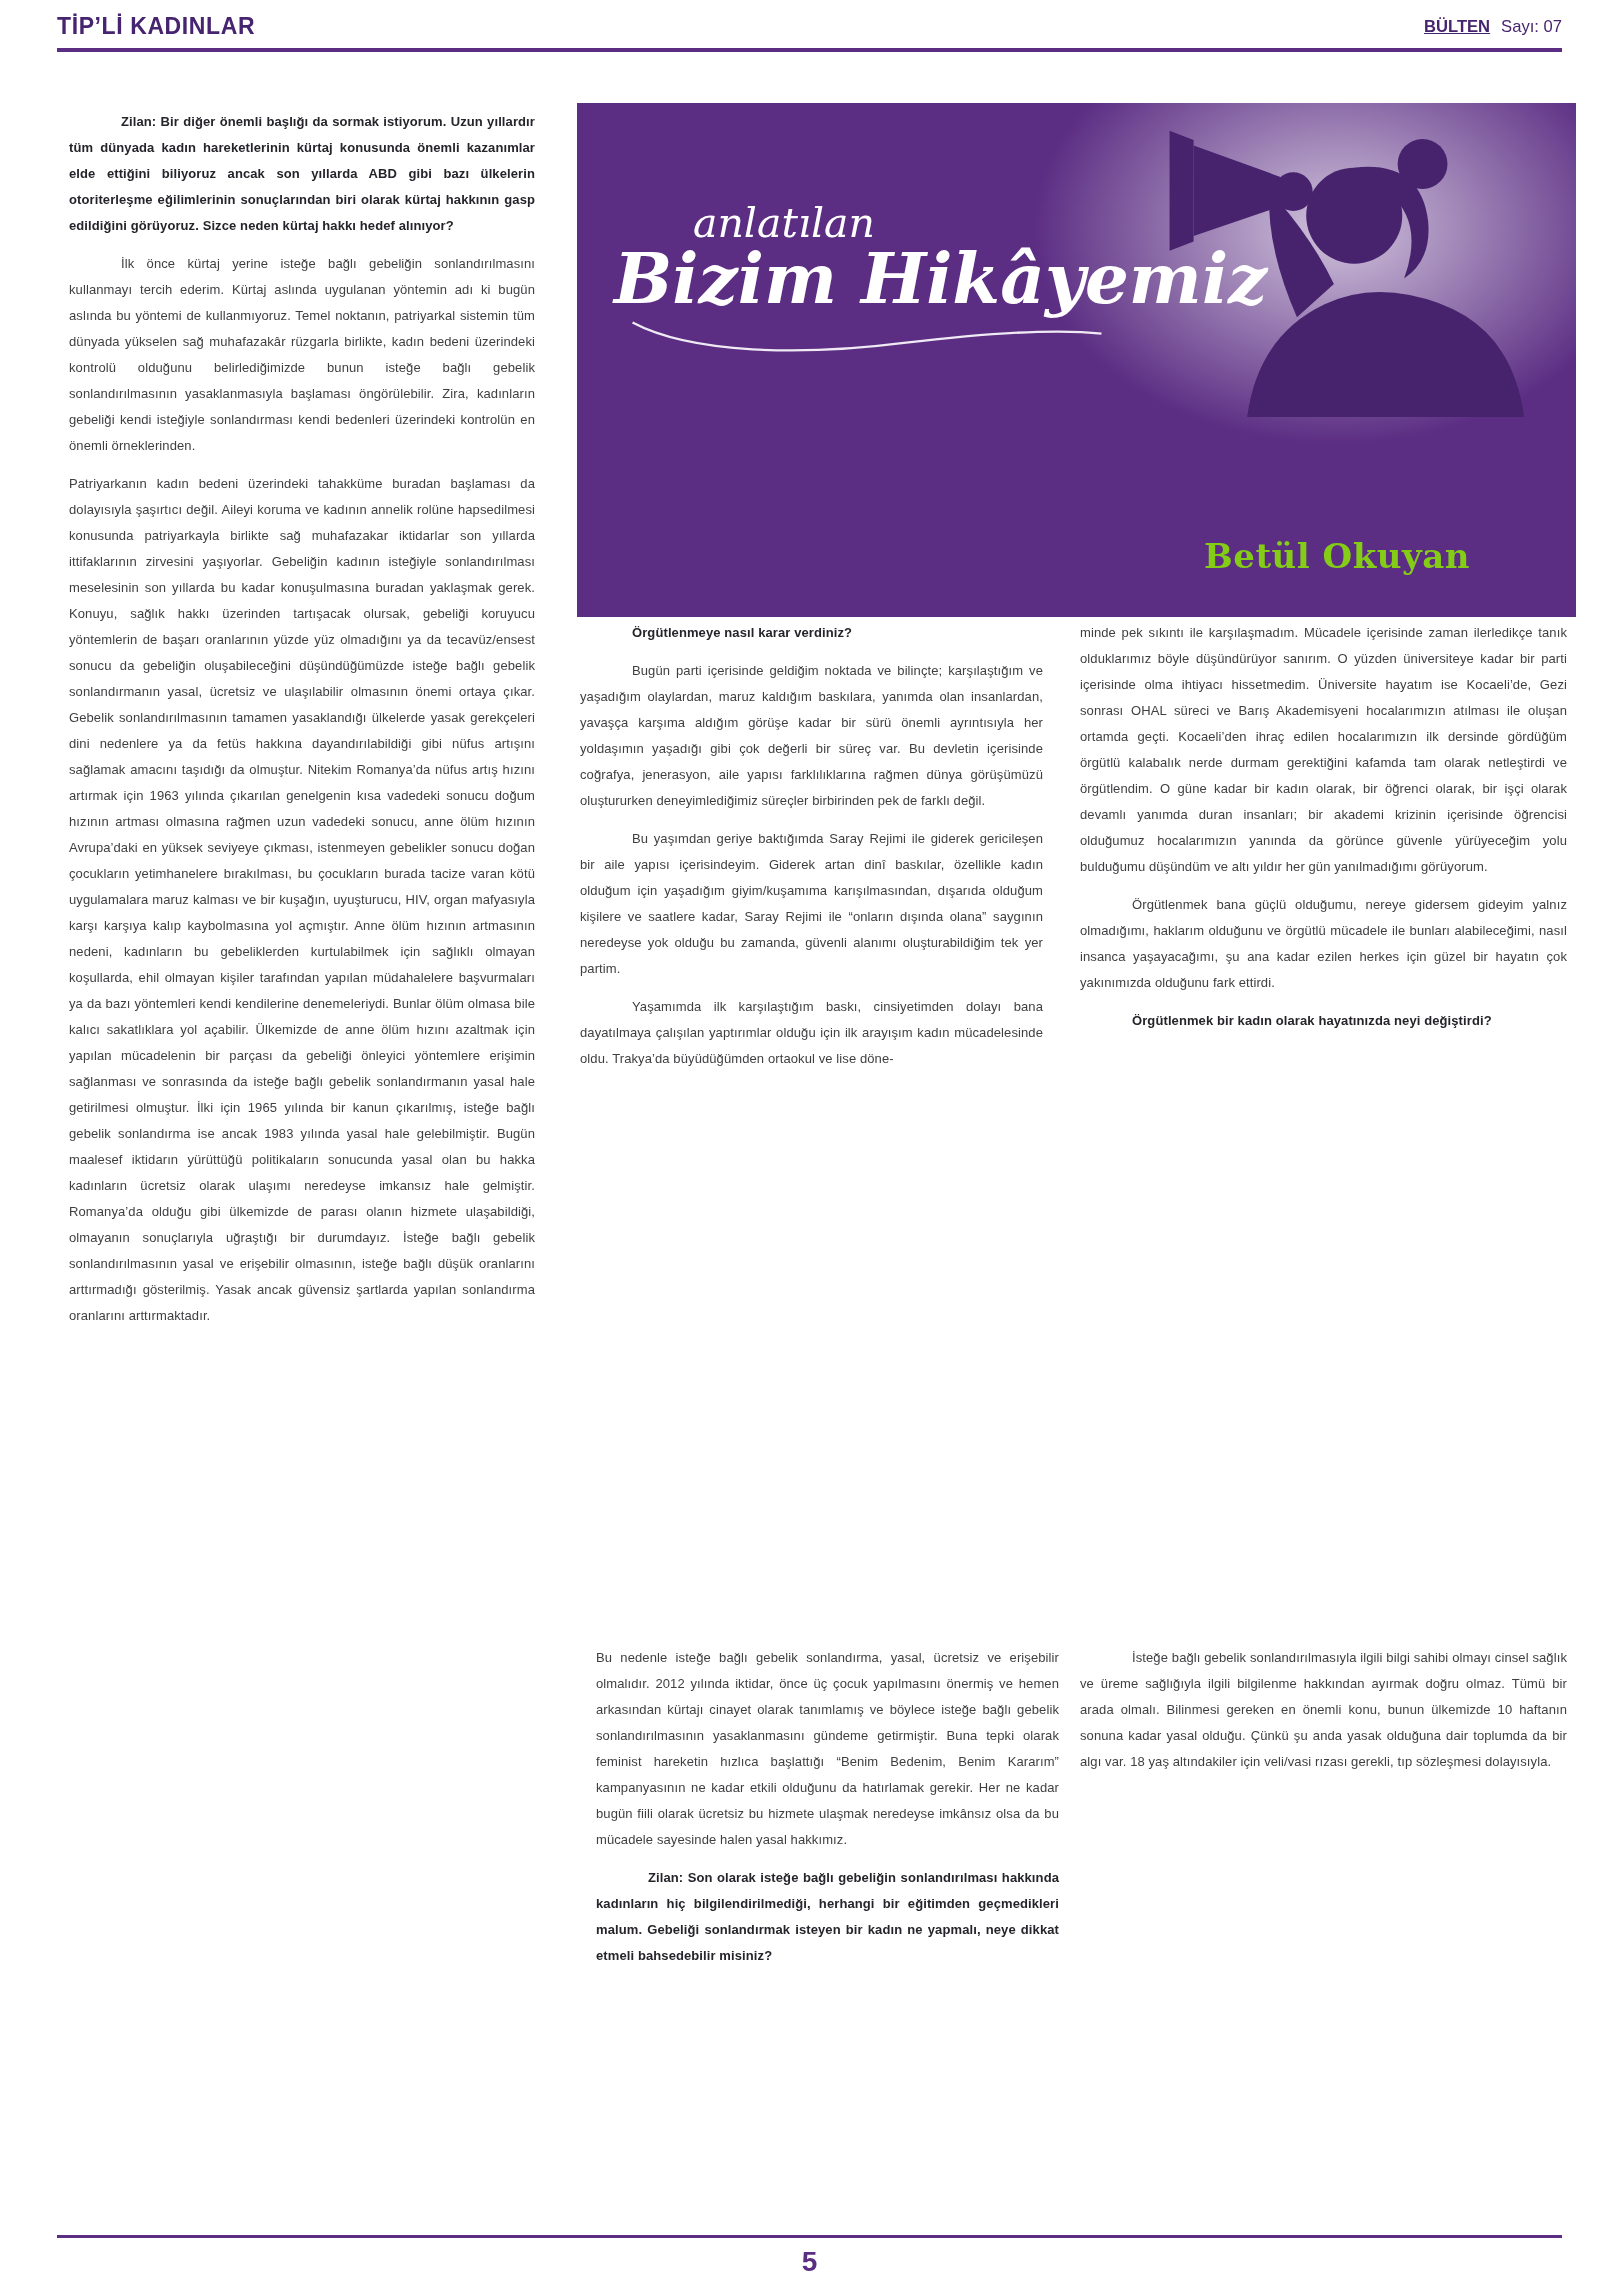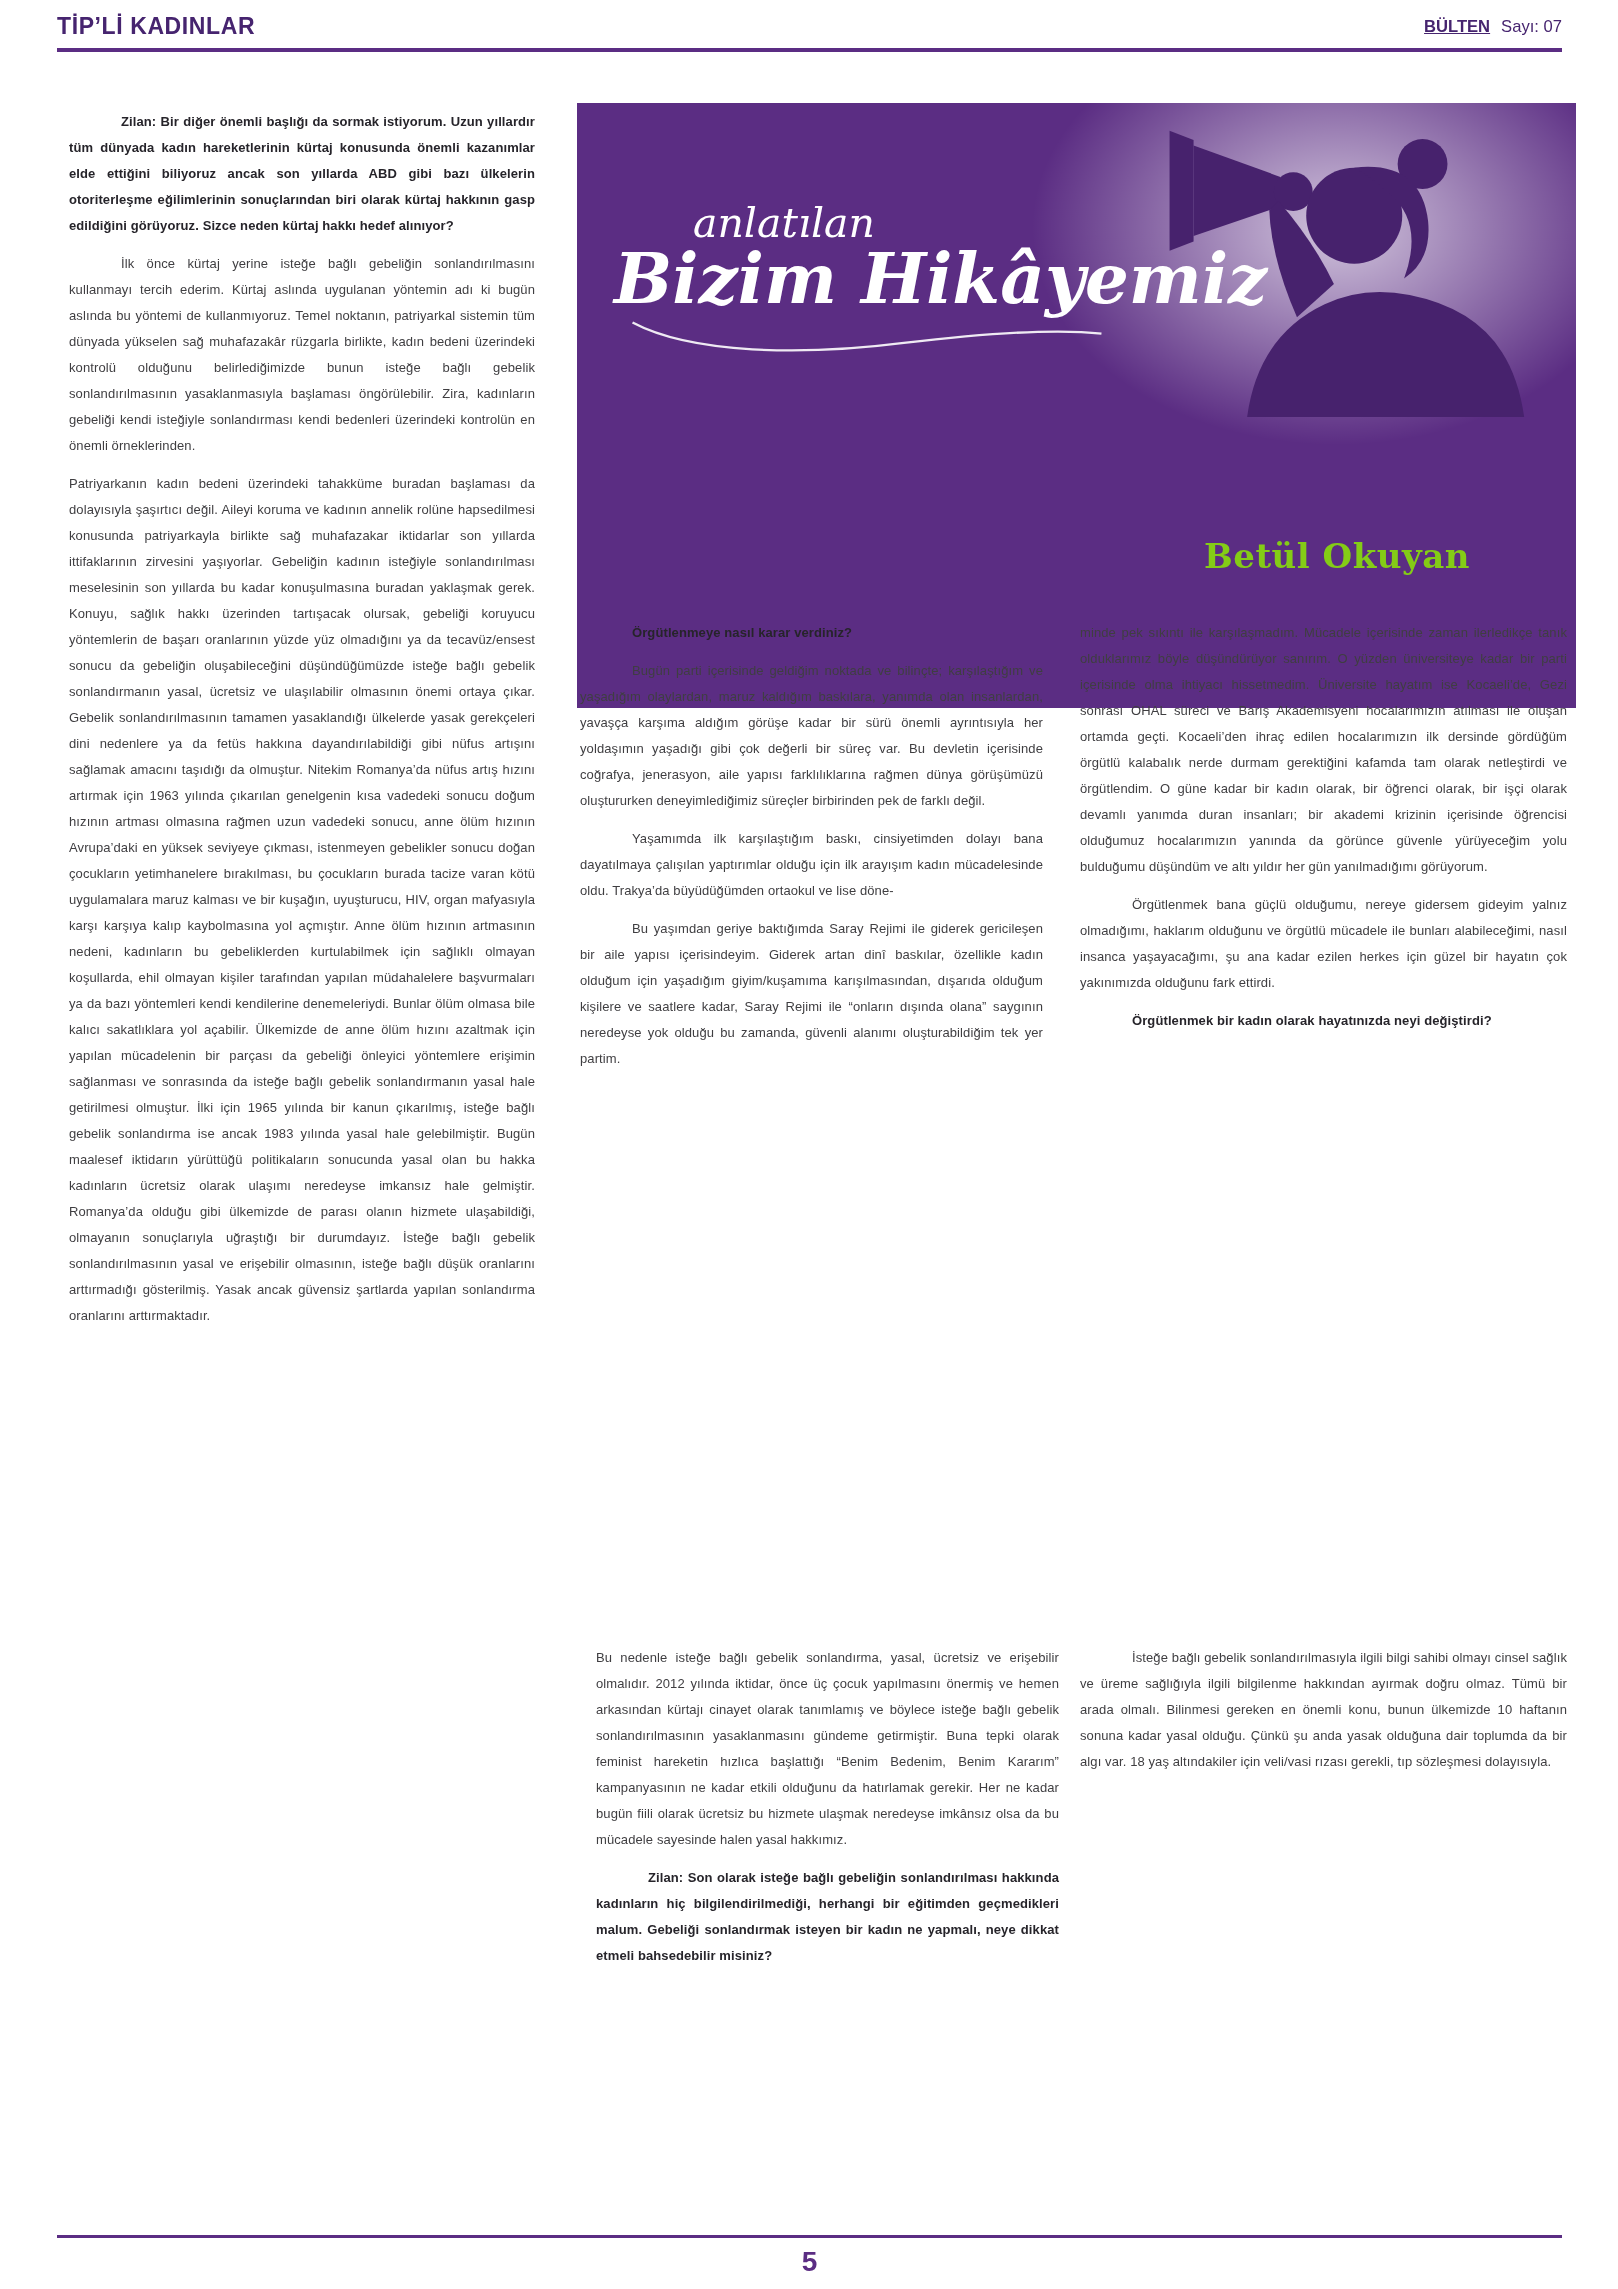--- a/index.html
+++ b/index.html
@@ -28,21 +28,21 @@
   .col-i2{left:1080px;top:620px;width:487px;}
   .col-b1{left:596px;top:1645px;width:463px;}
   .col-b2{left:1080px;top:1645px;width:487px;}
   .para{
     font-size:13px;line-height:26px;color:var(--body-text);
     text-align:justify;text-indent:52px;margin:0 0 12px 0;letter-spacing:0.1px;
   }
   .para.bold{font-weight:700;color:var(--bold-text);}
   .para.flush{text-indent:0;}
   
-  .banner{position:absolute;left:577px;top:103px;width:999px;height:605px;background:var(--purple);overflow:hidden;}
+  .banner{position:absolute;left:577px;top:103px;width:999px;height:514px;background:var(--purple);overflow:hidden;}
   .banner-glow{position:absolute;right:-65px;top:-92px;width:609px;height:434px;
     background:radial-gradient(closest-side,rgba(255,255,255,.72),rgba(255,255,255,0));}
   .silhouette{position:absolute;right:26px;top:0;}
   .silhouette *{fill:var(--purple-dark);}
   .banner-titles{position:absolute;left:37px;top:96px;}
   .script-word{font-family:"DejaVu Serif",serif;font-style:italic;font-size:41px;color:#fff;margin-left:79px;margin-bottom:-3.7px;}
   .main-title{font-family:"DejaVu Serif",serif;font-style:italic;font-weight:700;font-size:69px;color:#fff;line-height:1.04;white-space:nowrap;}
   .flourish{display:block;margin:1.8px 0 0 13px;}
   .author{position:absolute;right:106px;top:397px;font-family:"DejaVu Serif",serif;font-weight:700;font-size:34px;color:#84cc16;letter-spacing:0.5px;margin-top:36px;}
   
@@ -86,22 +86,22 @@
       <svg class="flourish" width="480" height="37" viewBox="0 0 520 40" aria-hidden="true">
         <path d="M6,6 C70,40 190,42 300,28 C384,18 462,12 514,18" stroke="#ffffff" stroke-width="2.5" fill="none" opacity="0.9"></path>
       </svg>
     </div>
     <div class="author">Betül Okuyan</div>
   </div>
 
   <div class="col col-i1">
       <p class="para bold">Örgütlenmeye nasıl karar verdiniz?</p>
       <p class="para">Bugün parti içerisinde geldiğim noktada ve bilinçte; karşılaştığım ve yaşadığım olaylardan, maruz kaldığım baskılara, yanımda olan insanlardan, yavaşça karşıma aldığım görüşe kadar bir sürü önemli ayrıntısıyla her yoldaşımın yaşadığı gibi çok değerli bir süreç var. Bu devletin içerisinde coğrafya, jenerasyon, aile yapısı farklılıklarına rağmen dünya görüşümüzü oluştururken deneyimlediğimiz süreçler birbirinden pek de farklı değil.</p>
+      <p class="para">Bu yaşımdan geriye baktığımda Saray Rejimi ile giderek gericileşen bir aile yapısı içerisindeyim. Giderek artan dinî baskılar, özellikle kadın olduğum için yaşadığım giyim/kuşamıma karışılmasından, dışarıda olduğum kişilere ve saatlere kadar, Saray Rejimi ile “onların dışında olana” saygının neredeyse yok olduğu bu zamanda, güvenli alanımı oluşturabildiğim tek yer partim.</p>
       <p class="para">Yaşamımda ilk karşılaştığım baskı, cinsiyetimden dolayı bana dayatılmaya çalışılan yaptırımlar olduğu için ilk arayışım kadın mücadelesinde oldu. Trakya’da büyüdüğümden ortaokul ve lise döne-</p>
-      <p class="para">Bu yaşımdan geriye baktığımda Saray Rejimi ile giderek gericileşen bir aile yapısı içerisindeyim. Giderek artan dinî baskılar, özellikle kadın olduğum için yaşadığım giyim/kuşamıma karışılmasından, dışarıda olduğum kişilere ve saatlere kadar, Saray Rejimi ile “onların dışında olana” saygının neredeyse yok olduğu bu zamanda, güvenli alanımı oluşturabildiğim tek yer partim.</p>
     </div>
   <div class="col col-i2">
       <p class="para flush">minde pek sıkıntı ile karşılaşmadım. Mücadele içerisinde zaman ilerledikçe tanık olduklarımız böyle düşündürüyor sanırım. O yüzden üniversiteye kadar bir parti içerisinde olma ihtiyacı hissetmedim. Üniversite hayatım ise Kocaeli’de, Gezi sonrası OHAL süreci ve Barış Akademisyeni hocalarımızın atılması ile oluşan ortamda geçti. Kocaeli’den ihraç edilen hocalarımızın ilk dersinde gördüğüm örgütlü kalabalık nerde durmam gerektiğini kafamda tam olarak netleştirdi ve örgütlendim. O güne kadar bir kadın olarak, bir öğrenci olarak, bir işçi olarak devamlı yanımda duran insanları; bir akademi krizinin içerisinde öğrencisi olduğumuz hocalarımızın yanında da görünce güvenle yürüyeceğim yolu bulduğumu düşündüm ve altı yıldır her gün yanılmadığımı görüyorum.</p>
       <p class="para">Örgütlenmek bana güçlü olduğumu, nereye gidersem gideyim yalnız olmadığımı, haklarım olduğunu ve örgütlü mücadele ile bunları alabileceğimi, nasıl insanca yaşayacağımı, şu ana kadar ezilen herkes için güzel bir hayatın çok yakınımızda olduğunu fark ettirdi.</p>
       <p class="para bold">Örgütlenmek bir kadın olarak hayatınızda neyi değiştirdi?</p>
     </div>
   <div class="col col-b1">
       <p class="para flush">Bu nedenle isteğe bağlı gebelik sonlandırma, yasal, ücretsiz ve erişebilir olmalıdır. 2012 yılında iktidar, önce üç çocuk yapılmasını önermiş ve hemen arkasından kürtajı cinayet olarak tanımlamış ve böylece isteğe bağlı gebelik sonlandırılmasının yasaklanmasını gündeme getirmiştir. Buna tepki olarak feminist hareketin hızlıca başlattığı “Benim Bedenim, Benim Kararım” kampanyasının ne kadar etkili olduğunu da hatırlamak gerekir. Her ne kadar bugün fiili olarak ücretsiz bu hizmete ulaşmak neredeyse imkânsız olsa da bu mücadele sayesinde halen yasal hakkımız.</p>
       <p class="para bold">Zilan: Son olarak isteğe bağlı gebeliğin sonlandırılması hakkında kadınların hiç bilgilendirilmediği, herhangi bir eğitimden geçmedikleri malum. Gebeliği sonlandırmak isteyen bir kadın ne yapmalı, neye dikkat etmeli bahsedebilir misiniz?</p>
     </div>

